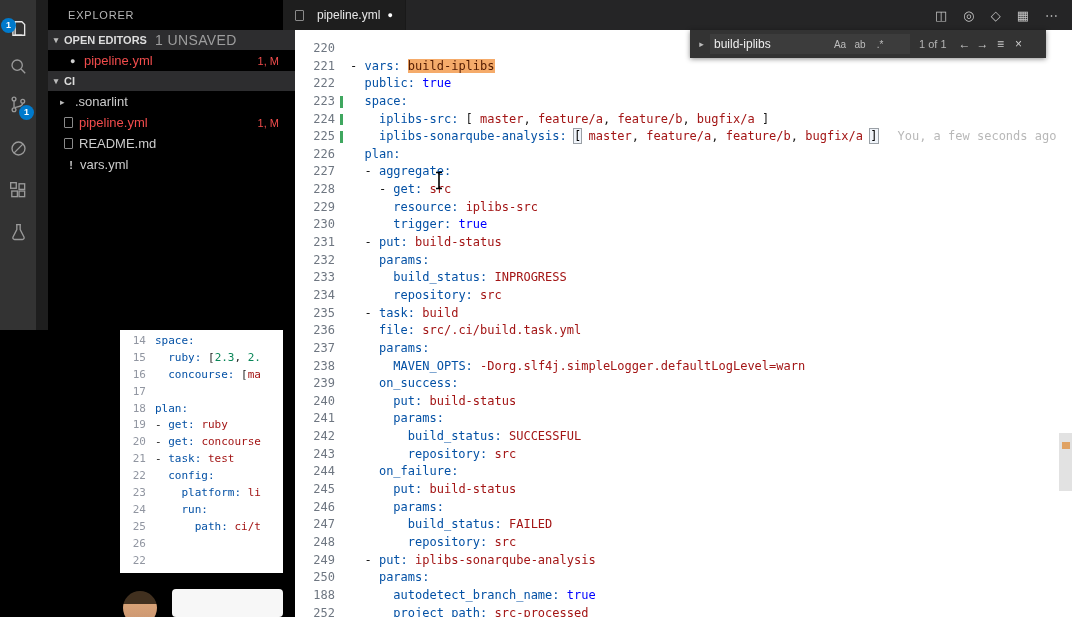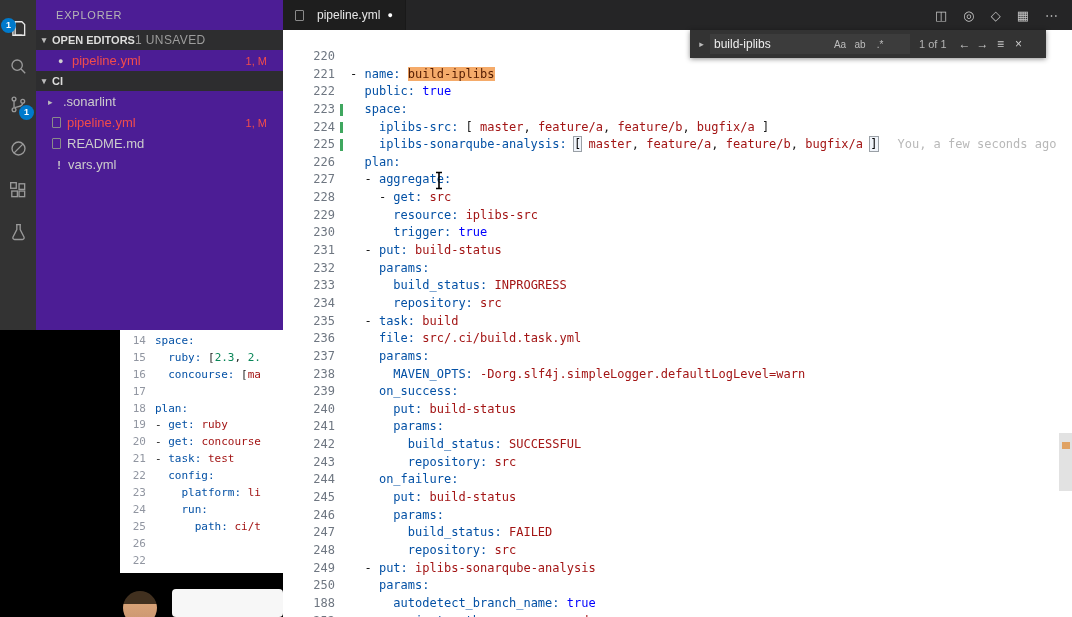--- a/index.html
+++ b/index.html
@@ -12,25 +12,25 @@
     display:flex;flex-direction:column;align-items:center;padding-top:9px;z-index:2}
   .act-item{position:relative;width:36px;height:38px;display:flex;align-items:center;justify-content:center}
   .act-item svg{stroke:#9a9a9a;fill:none;stroke-width:1.2}
   .act-item.active svg{stroke:#e7e7e7}
   .act-item.m6{margin-top:6px}.act-item.m4{margin-top:4px}
   .badge{position:absolute;right:2px;bottom:3px;min-width:15px;height:15px;border-radius:8px;
     background:#007acc;color:#fff;font-size:9px;line-height:15px;text-align:center;font-weight:700}
   .badge-left{left:1px;right:auto;top:9px;bottom:auto}
 
   
-  .sidebar{position:absolute;left:36px;top:0;width:247px;height:100%;background:#4c1d95;color:#ccc;z-index:1}
+  .sidebar{position:absolute;left:48px;top:0;width:247px;height:100%;background:#000000;color:#ccc;z-index:1}
   .sidebar-title{height:30px;line-height:30px;padding-left:20px;font-size:11px;letter-spacing:.8px;color:#b6b6b6}
   .shead{height:20px;display:flex;align-items:center;background:#2d2d2f;font-size:11px;font-weight:700;color:#ddd}
   .shead .chev{width:16px;text-align:center;font-size:9px;color:#bbb}
-  .shead .sub{font-weight:400;font-size:12px;color:#9d9d9d;letter-spacing:.4px}
+  .shead .sub{margin-left:8px;font-weight:400;font-size:14px;color:#9d9d9d;letter-spacing:.4px}
   .row{height:21px;display:flex;align-items:center;font-size:13px;color:#ccc;padding-left:16px}
   .row .chev{width:12px;font-size:9px;color:#bbb;margin-right:3px}
   .row.folder{padding-left:12px}
   .dot{width:14px;font-size:9px;color:#d0d0d0}
   .row.oe{padding-left:22px}
   .fname{white-space:nowrap}
   .mod{color:#f14c4c}
   .deco{margin-left:auto;padding-right:16px;font-size:11px;color:#f14c4c}
   .ficon{display:inline-block;width:9px;height:11px;border:1px solid #8a8a8a;border-radius:1px;margin-right:6px;flex:none}
   .ticon{width:14px;margin-right:2px;color:#c9c9c9;font-size:11px;font-weight:700;text-align:center}
@@ -38,21 +38,21 @@
   
   .editor{position:absolute;left:283px;top:0;right:0;height:100%;background:#fff}
   .tabbar{position:absolute;top:0;left:0;right:0;height:30px;background:#252526;display:flex;z-index:4}
   .tab{height:30px;background:#1e1e1e;color:#e6e6e6;display:flex;align-items:center;
     padding:0 12px;font-size:12px;gap:7px;border-right:1px solid #191919}
   .tab .dirty{font-size:9px;color:#fff}
   .tab-actions{margin-left:auto;display:flex;align-items:center;gap:16px;padding-right:14px;color:#c5c5c5;font-size:13px}
   .tab-actions span{cursor:default}
 
   .codearea{position:absolute;top:30px;left:0;right:0;bottom:0;background:#fff;
-    font-family:"DejaVu Sans Mono",monospace;font-size:12px;overflow:hidden;padding-top:18px}
+    font-family:"DejaVu Sans Mono",monospace;font-size:12px;overflow:hidden;padding-top:10px}
   .cl{height:17.65px;line-height:17.65px;white-space:pre;display:flex}
   .ln{flex:0 0 52px;text-align:right;color:#6e7681;position:relative}
   .ct{margin-left:15px}
   .added .ln::after{content:"";position:absolute;right:-8px;top:3px;bottom:3px;width:3px;background:#3fa75f}
   .tok-p{color:#1b1b1b}
   .tok-k{color:#0451a5}
   .tok-s{color:#a31515}
   .tok-b{color:#0000ff}
   .tok-n{color:#098658}
   .tok-hl{background:#f5ab6a;color:#531b00}
@@ -201,21 +201,21 @@
       </div>
       <span class="find-count">1 of 1</span>
       <span class="fbtn">←</span>
       <span class="fbtn">→</span>
       <span class="fbtn">≡</span>
       <span class="fbtn">×</span>
     </div>
 
     <div class="codearea">
         <div class="cl"><span class="ln">220</span><span class="ct"></span></div>
-        <div class="cl"><span class="ln">221</span><span class="ct"><span class="tok-p">- </span><span class="tok-k">name:</span><span class="tok-p"> </span><span class="tok-hl">build-iplibs</span></span></div>
+        <div class="cl"><span class="ln">221</span><span class="ct"><span class="tok-p">- </span><span class="tok-k">vars:</span><span class="tok-p"> </span><span class="tok-hl">build-iplibs</span></span></div>
         <div class="cl"><span class="ln">222</span><span class="ct"><span class="tok-p">  </span><span class="tok-k">public:</span><span class="tok-p"> </span><span class="tok-b">true</span></span></div>
         <div class="cl added"><span class="ln">223</span><span class="ct"><span class="tok-p">  </span><span class="tok-k">space:</span></span></div>
         <div class="cl added"><span class="ln">224</span><span class="ct"><span class="tok-p">    </span><span class="tok-k">iplibs-src:</span><span class="tok-p"> [ </span><span class="tok-s">master</span><span class="tok-p">, </span><span class="tok-s">feature/a</span><span class="tok-p">, </span><span class="tok-s">feature/b</span><span class="tok-p">, </span><span class="tok-s">bugfix/a</span><span class="tok-p"> ]</span></span></div>
         <div class="cl added"><span class="ln">225</span><span class="ct"><span class="tok-p">    </span><span class="tok-k">iplibs-sonarqube-analysis:</span><span class="tok-p"> </span><span class="tok-bm">[</span><span class="tok-p"> </span><span class="tok-s">master</span><span class="tok-p">, </span><span class="tok-s">feature/a</span><span class="tok-p">, </span><span class="tok-s">feature/b</span><span class="tok-p">, </span><span class="tok-s">bugfix/a</span><span class="tok-p"> </span><span class="tok-bm">]</span><span class="tok-bl">You, a few seconds ago</span></span></div>
         <div class="cl"><span class="ln">226</span><span class="ct"><span class="tok-p">  </span><span class="tok-k">plan:</span></span></div>
         <div class="cl"><span class="ln">227</span><span class="ct"><span class="tok-p">  - </span><span class="tok-k">aggregate:</span></span></div>
         <div class="cl"><span class="ln">228</span><span class="ct"><span class="tok-p">    - </span><span class="tok-k">get:</span><span class="tok-p"> </span><span class="tok-s">src</span></span></div>
         <div class="cl"><span class="ln">229</span><span class="ct"><span class="tok-p">      </span><span class="tok-k">resource:</span><span class="tok-p"> </span><span class="tok-s">iplibs-src</span></span></div>
         <div class="cl"><span class="ln">230</span><span class="ct"><span class="tok-p">      </span><span class="tok-k">trigger:</span><span class="tok-p"> </span><span class="tok-b">true</span></span></div>
         <div class="cl"><span class="ln">231</span><span class="ct"><span class="tok-p">  - </span><span class="tok-k">put:</span><span class="tok-p"> </span><span class="tok-s">build-status</span></span></div>

